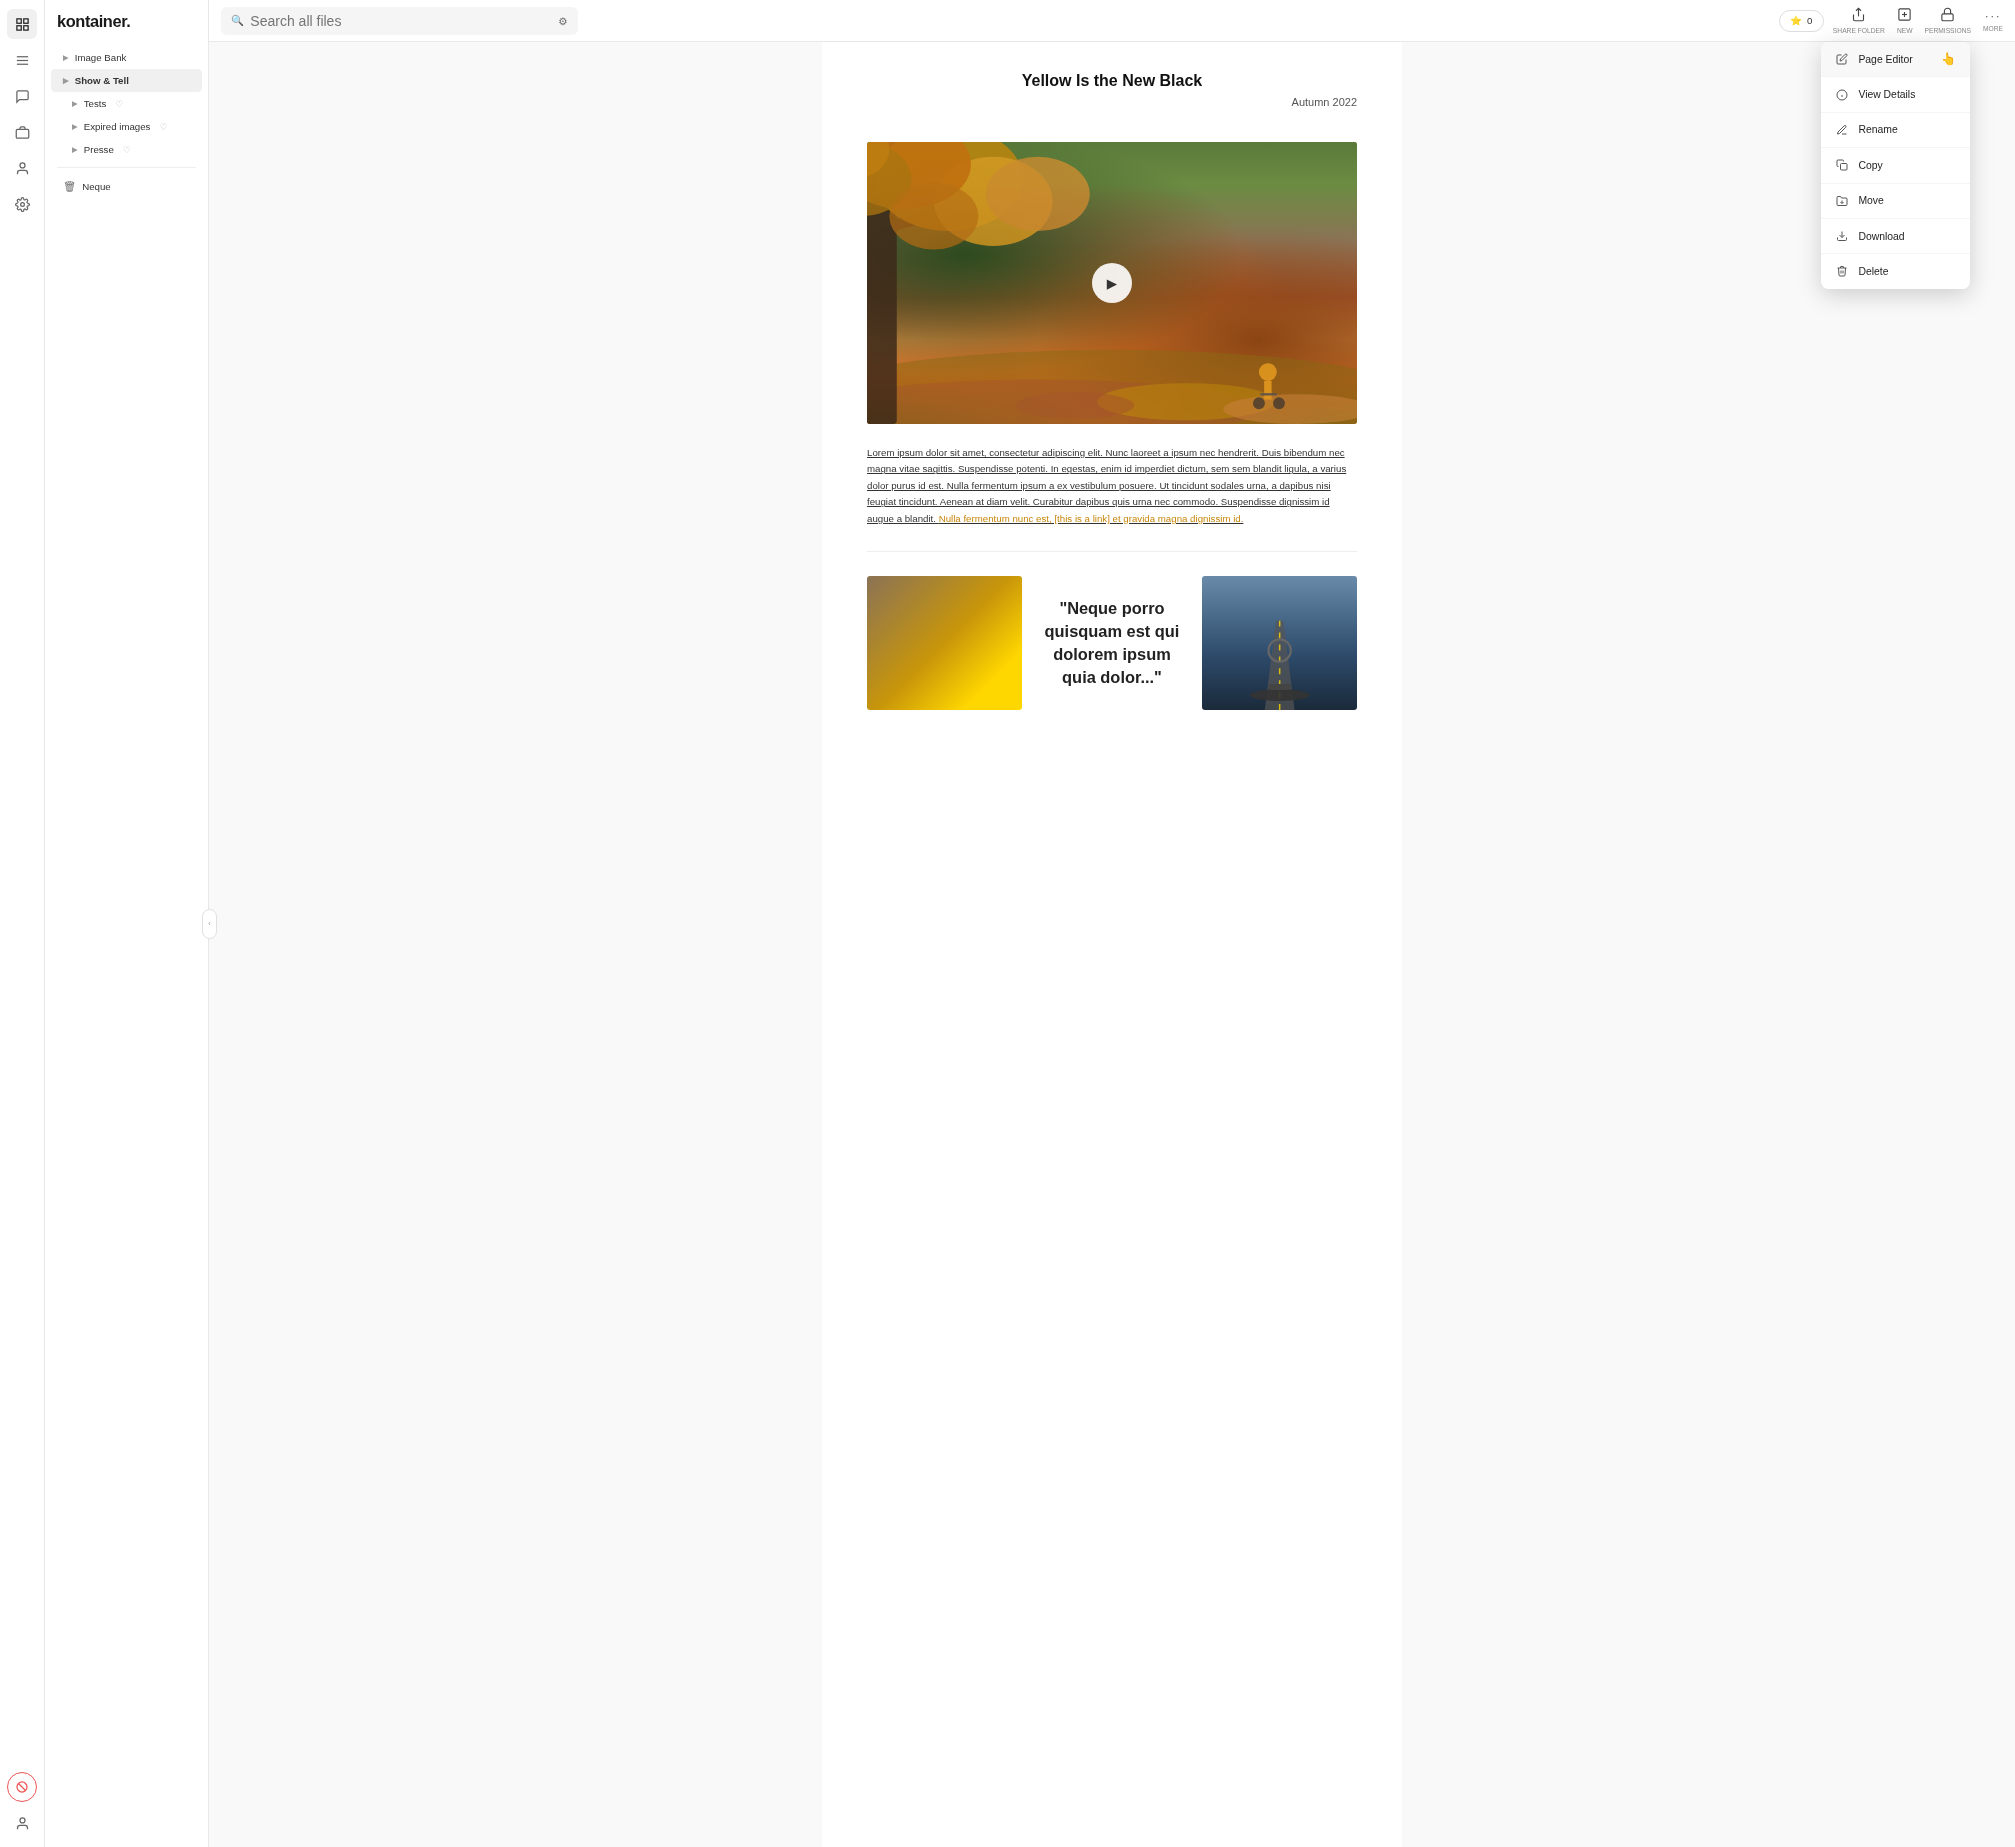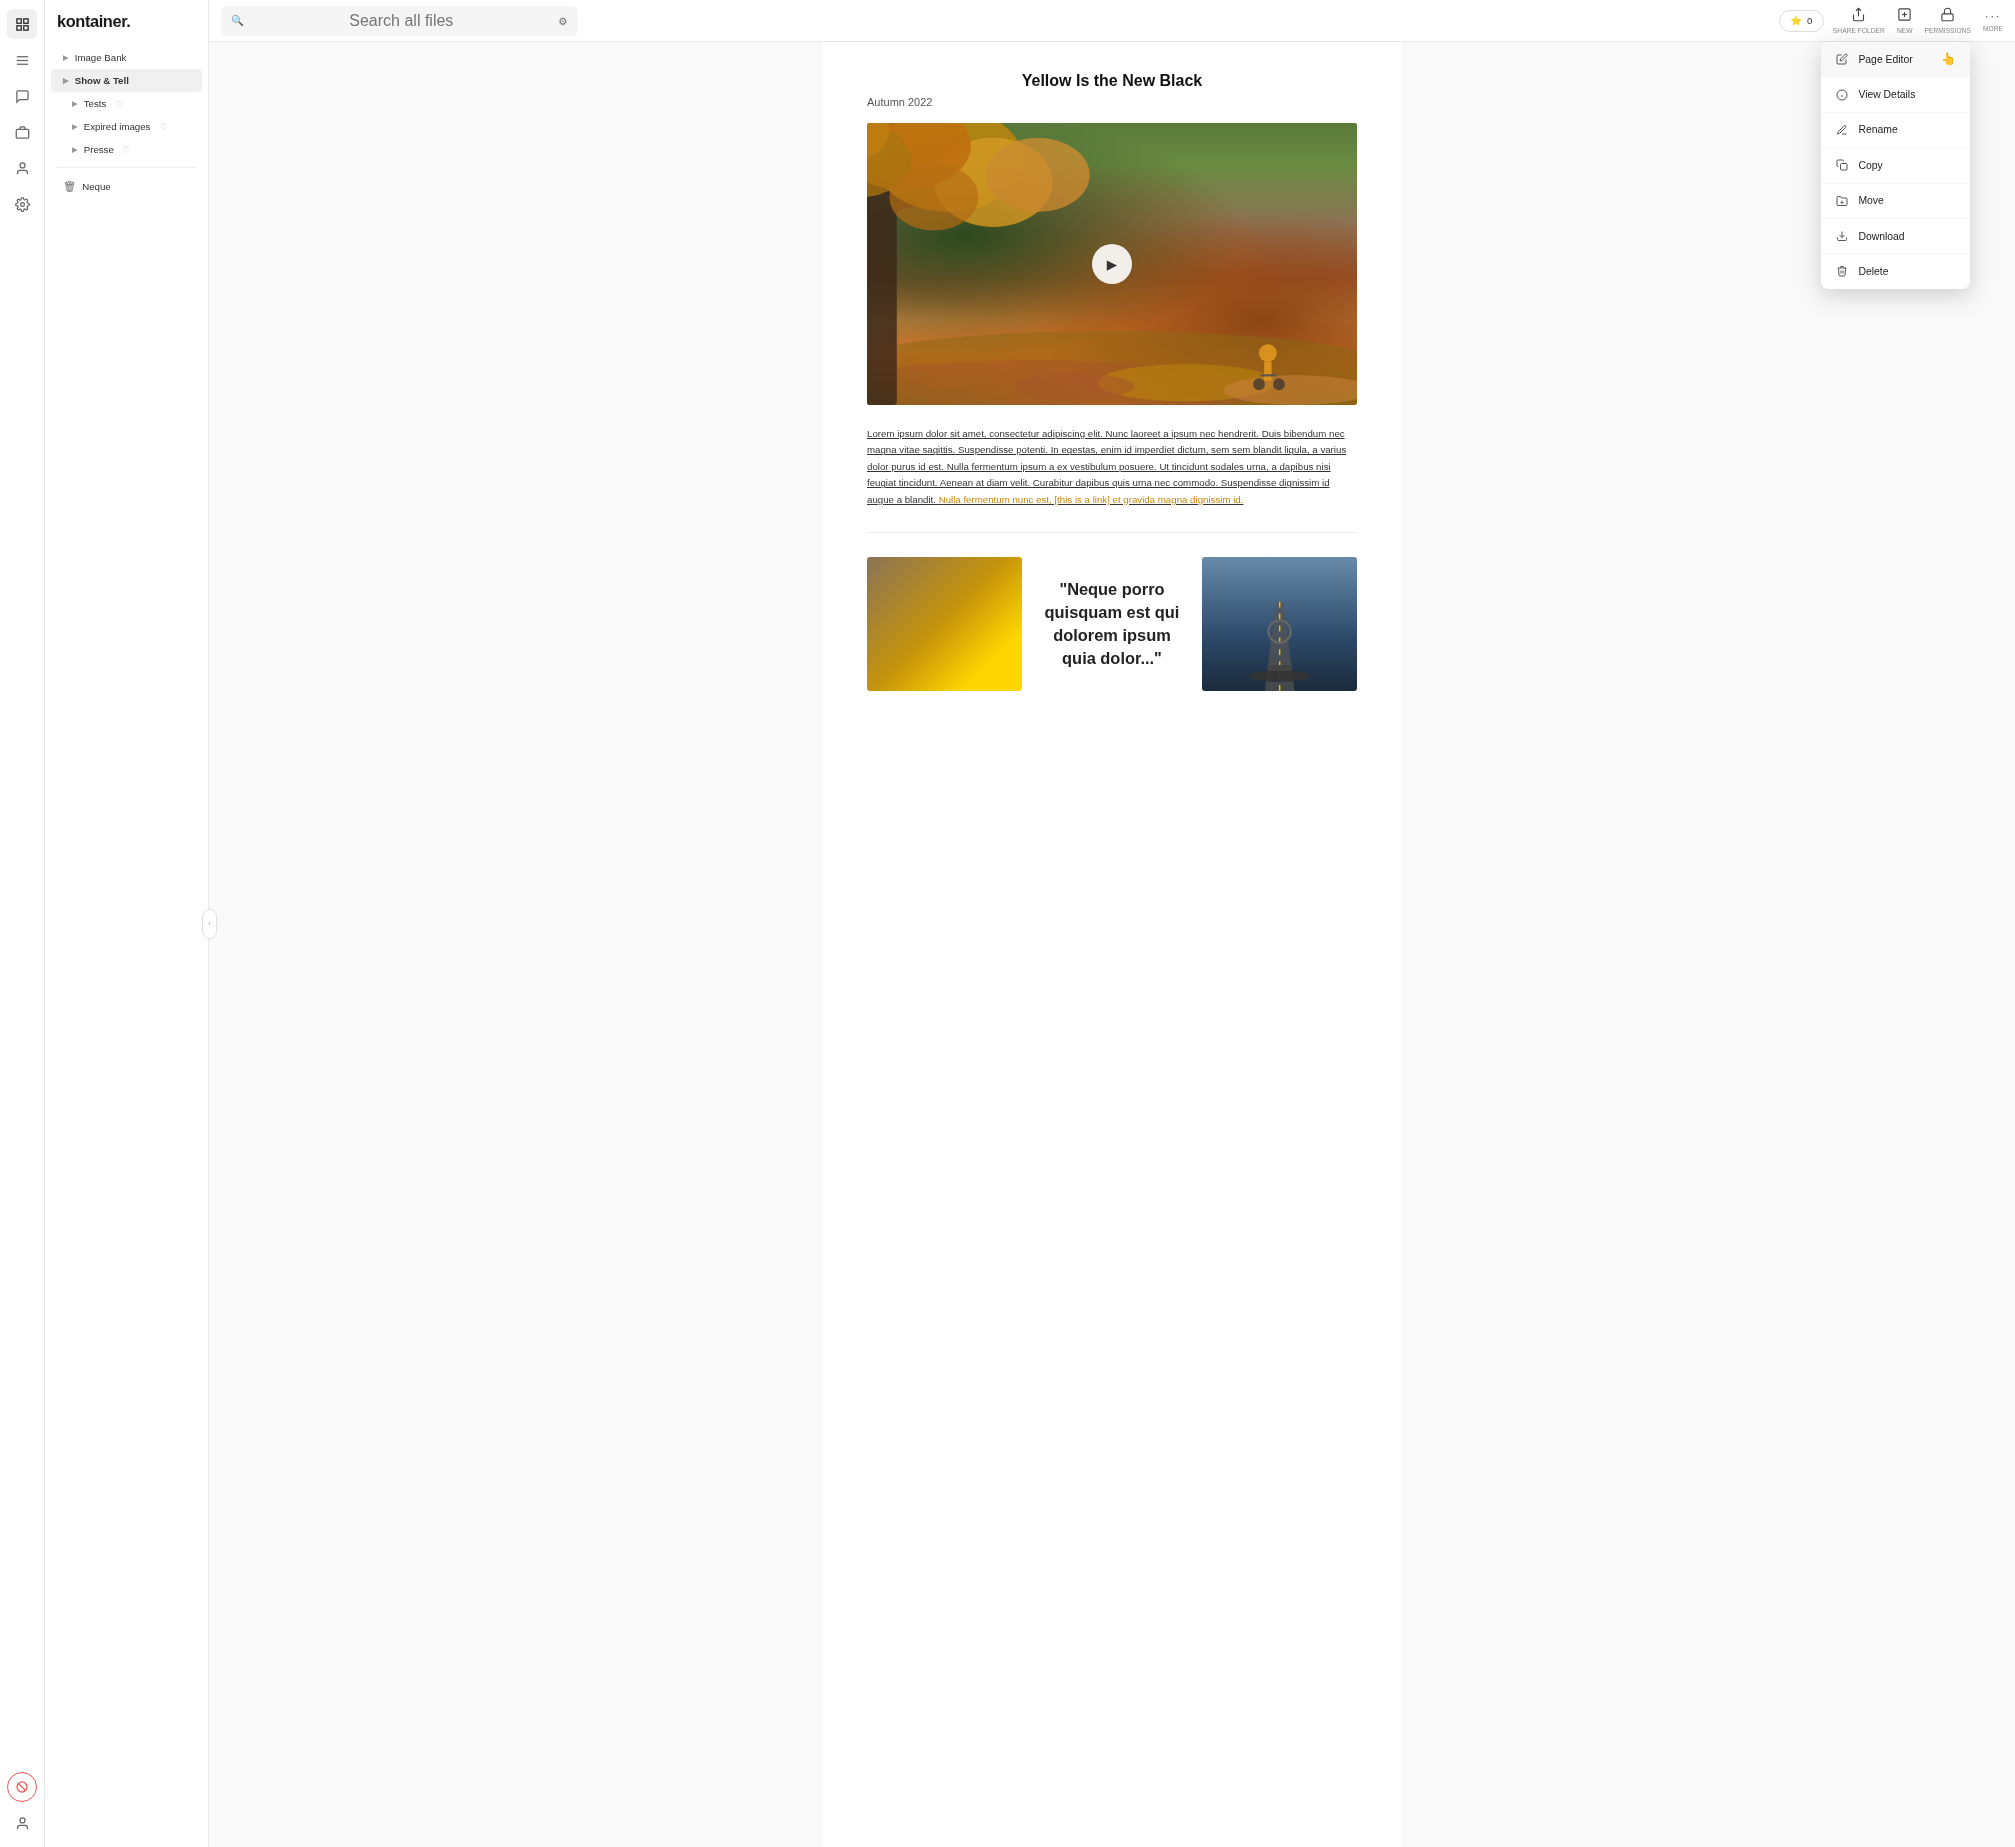--- a/index.html
+++ b/index.html
@@ -99,25 +99,24 @@
       gap: 6px;
       background: #f5f5f5;
       border-radius: 6px;
       padding: 6px 10.4px;
       flex: 1;
       max-width: 357px;
     }
     .search-box input {
       border: none;
       background: transparent;
-      font-size: 16px;
+      font-size: 14px;
       color: #666;
       outline: none;
       width: 100%;
-      text-align: center;
     }
     .search-icon { color: #999; font-size: 10.4px; }
     .filter-icon { color: #666; font-size: 10.4px; cursor: pointer; }
     .topbar-spacer { flex: 1; }
     .topbar-actions {
       display: flex;
       align-items: center;
       gap: 12px;
     }
     .topbar-action {
@@ -159,24 +158,24 @@
       position: relative;
     }
     .page-title {
       text-align: center;
       font-size: 16px;
       font-weight: 700;
       color: #111;
       margin-bottom: 6px;
     }
     .page-subtitle {
-      text-align: left;
+      text-align: right;
       font-size: 11px;
       color: #555;
-      margin-bottom: 15px;
+      margin-bottom: 34px;
     }
 
     
     .hero-image {
       width: 100%;
       height: 282px;
       background: linear-gradient(135deg, #8B7355 0%, #6B5A3E 30%, #A0522D 60%, #CD853F 100%);
       border-radius: 3px;
       position: relative;
       overflow: hidden;

